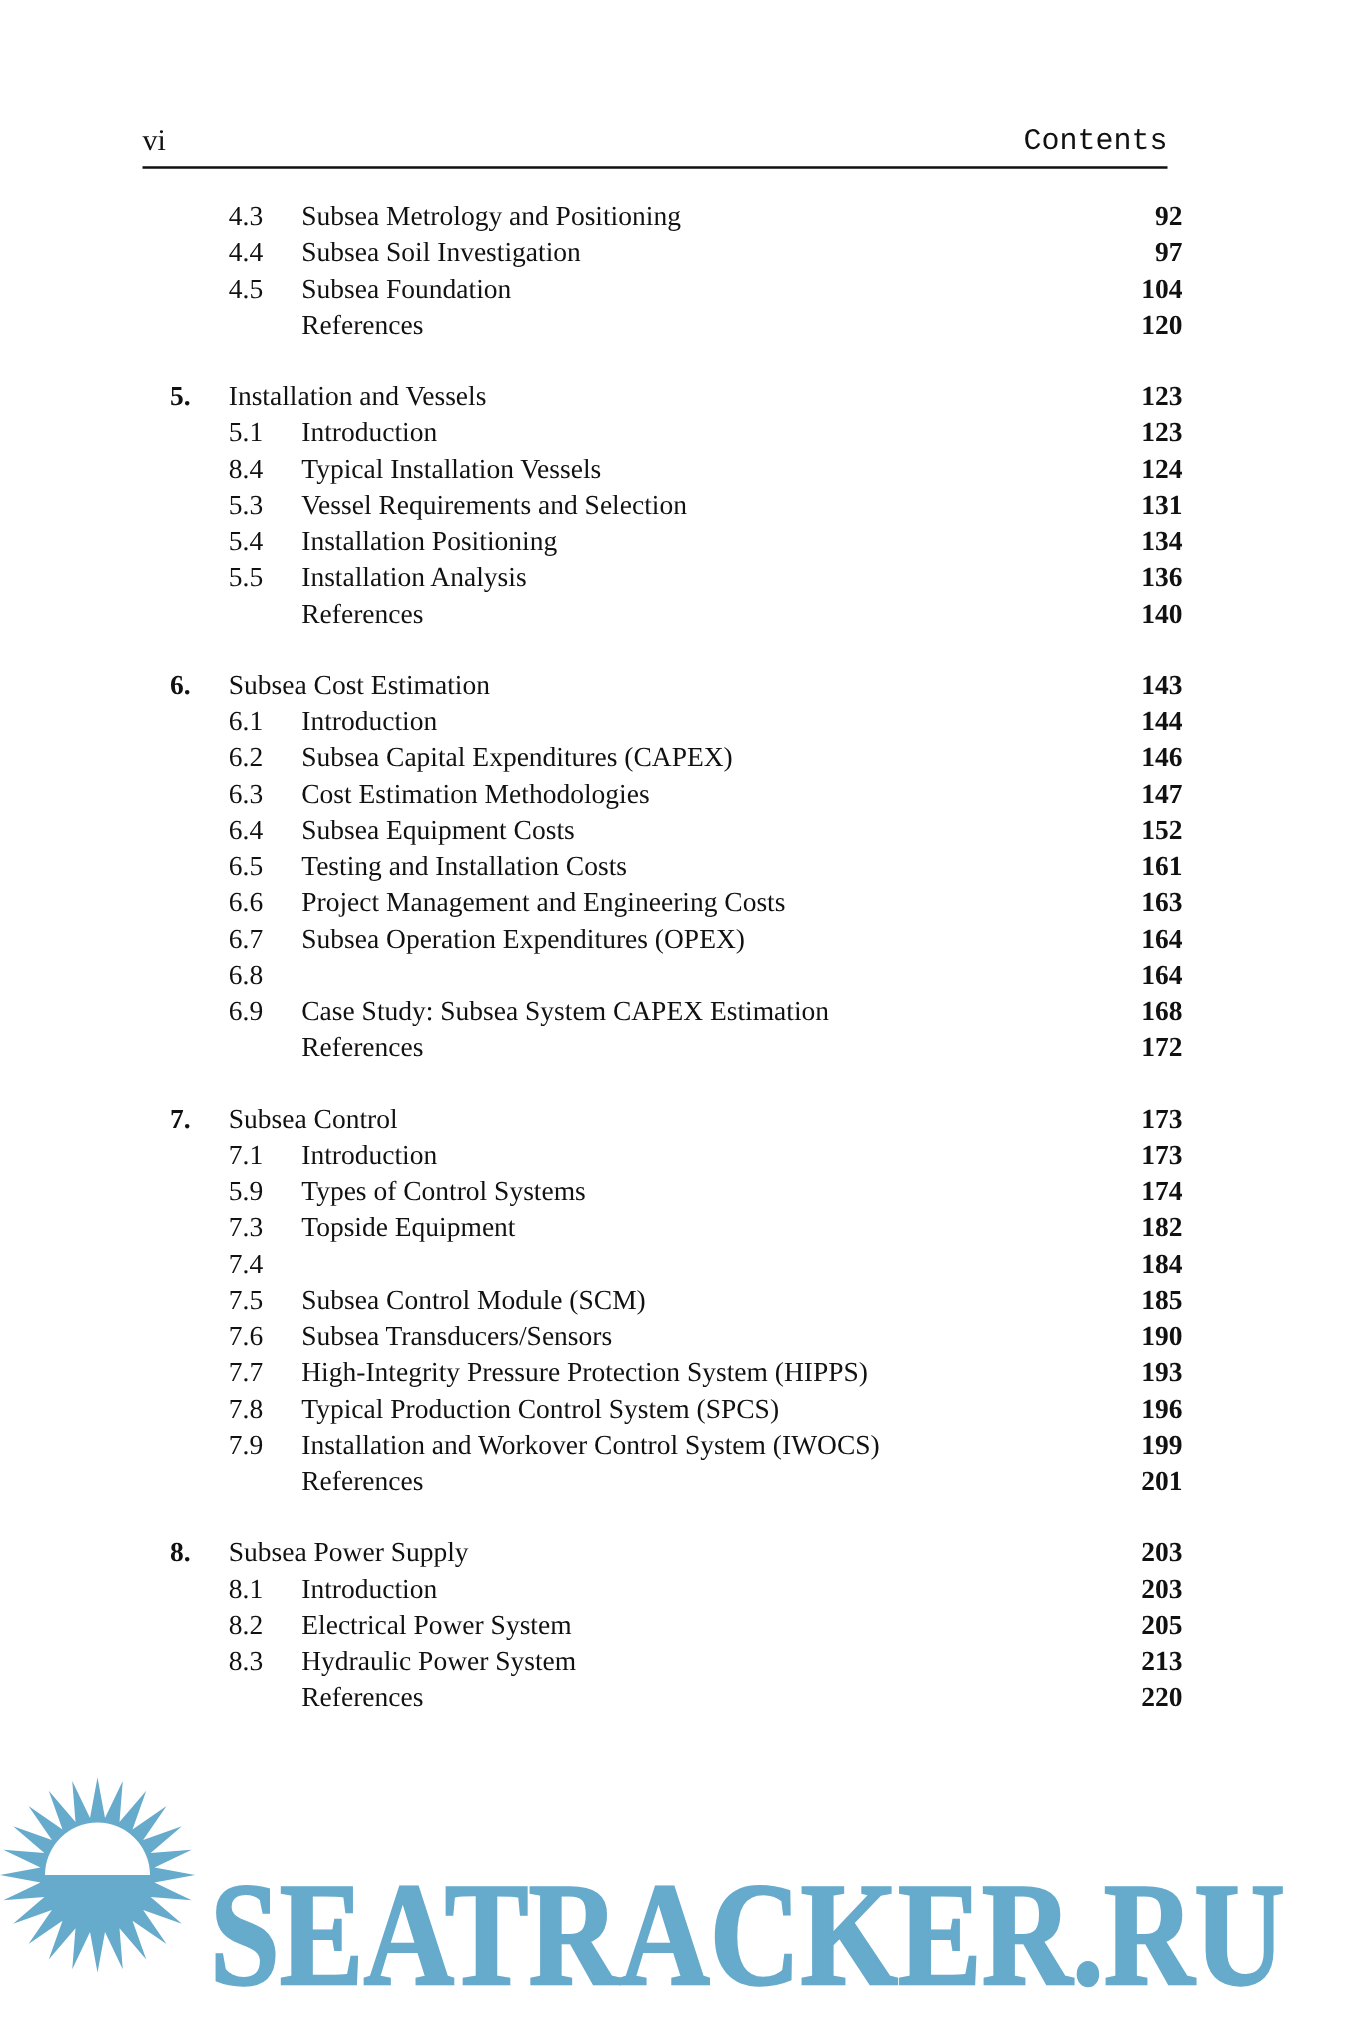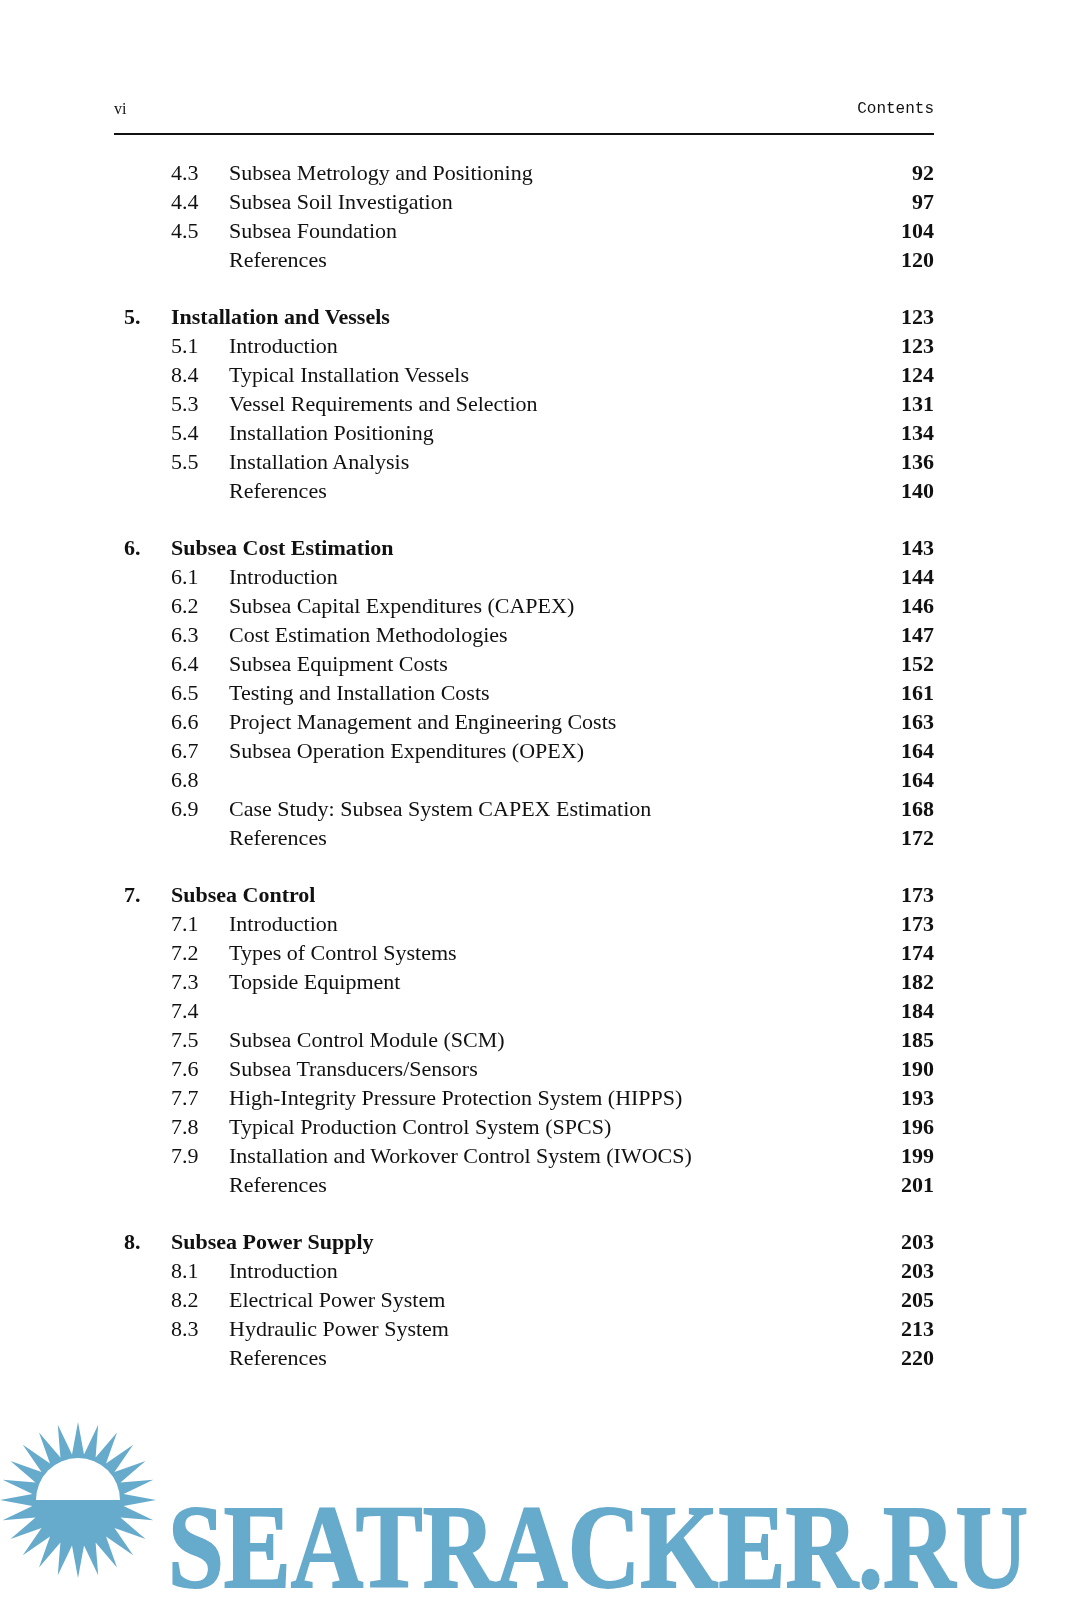--- a/index.html
+++ b/index.html
@@ -1,29 +1,29 @@
 <!DOCTYPE html>
 <html><head>
   <meta charset="utf-8">
   <style>
     html, body { margin: 0; padding: 0; background: #ffffff; }
     body { width: 1080px; height: 1620px; position: relative; overflow: hidden;
       font-family: "Liberation Serif", "DejaVu Serif", serif; color: #111; }
     .running-head { position: absolute; left: 114px; right: 146px; top: 100px; height: 24px;
-      font-size: 16px; }
+      font-size: 24px; }
     .running-head .folio { position: absolute; left: 0; top: 0; }
     .running-head .title { position: absolute; right: 0; top: 0; font-family: Liberation Mono, monospace; }
     .rule { position: absolute; left: 114px; width: 820px; top: 133px; height: 2px; background: #111; }
-    .toc { position: absolute; left: 114px; width: 820px; top: 158px; }
+    .toc { position: absolute; left: 126px; width: 820px; top: 158px; }
     .section { margin-bottom: 28px; }
     .row { position: relative; height: 29px; line-height: 29px; font-size: 22px; }
     .row .chnum { position: absolute; left: 10px; font-weight: bold; }
     .row .num { position: absolute; left: 57px; }
     .row .label { position: absolute; left: 115px; white-space: nowrap; }
-    .row.chapter .label { left: 57px; font-weight: bold; }
+    .row.chapter .label { left: 57px; font-weight: normal; }
     .row .page { position: absolute; right: 0; font-weight: bold; }
     .watermark { position: absolute; left: 0; top: 1415px; width: 1080px; height: 205px; }
   </style>
 </head>
 <body>
 
 <div class="running-head">
   <span class="folio">vi</span>
   <span class="title">Contents</span>
 </div>
@@ -150,21 +150,21 @@
         <span class="chnum">7.</span>
         <span class="label">Subsea Control</span>
         <span class="page">173</span>
       </div>
       <div class="row">
         <span class="num">7.1</span>
         <span class="label">Introduction</span>
         <span class="page">173</span>
       </div>
       <div class="row">
-        <span class="num">7.2</span>
+        <span class="num">5.9</span>
         <span class="label">Types of Control Systems</span>
         <span class="page">174</span>
       </div>
       <div class="row">
         <span class="num">7.3</span>
         <span class="label">Topside Equipment</span>
         <span class="page">182</span>
       </div>
       <div class="row">
         <span class="num">7.4</span>

